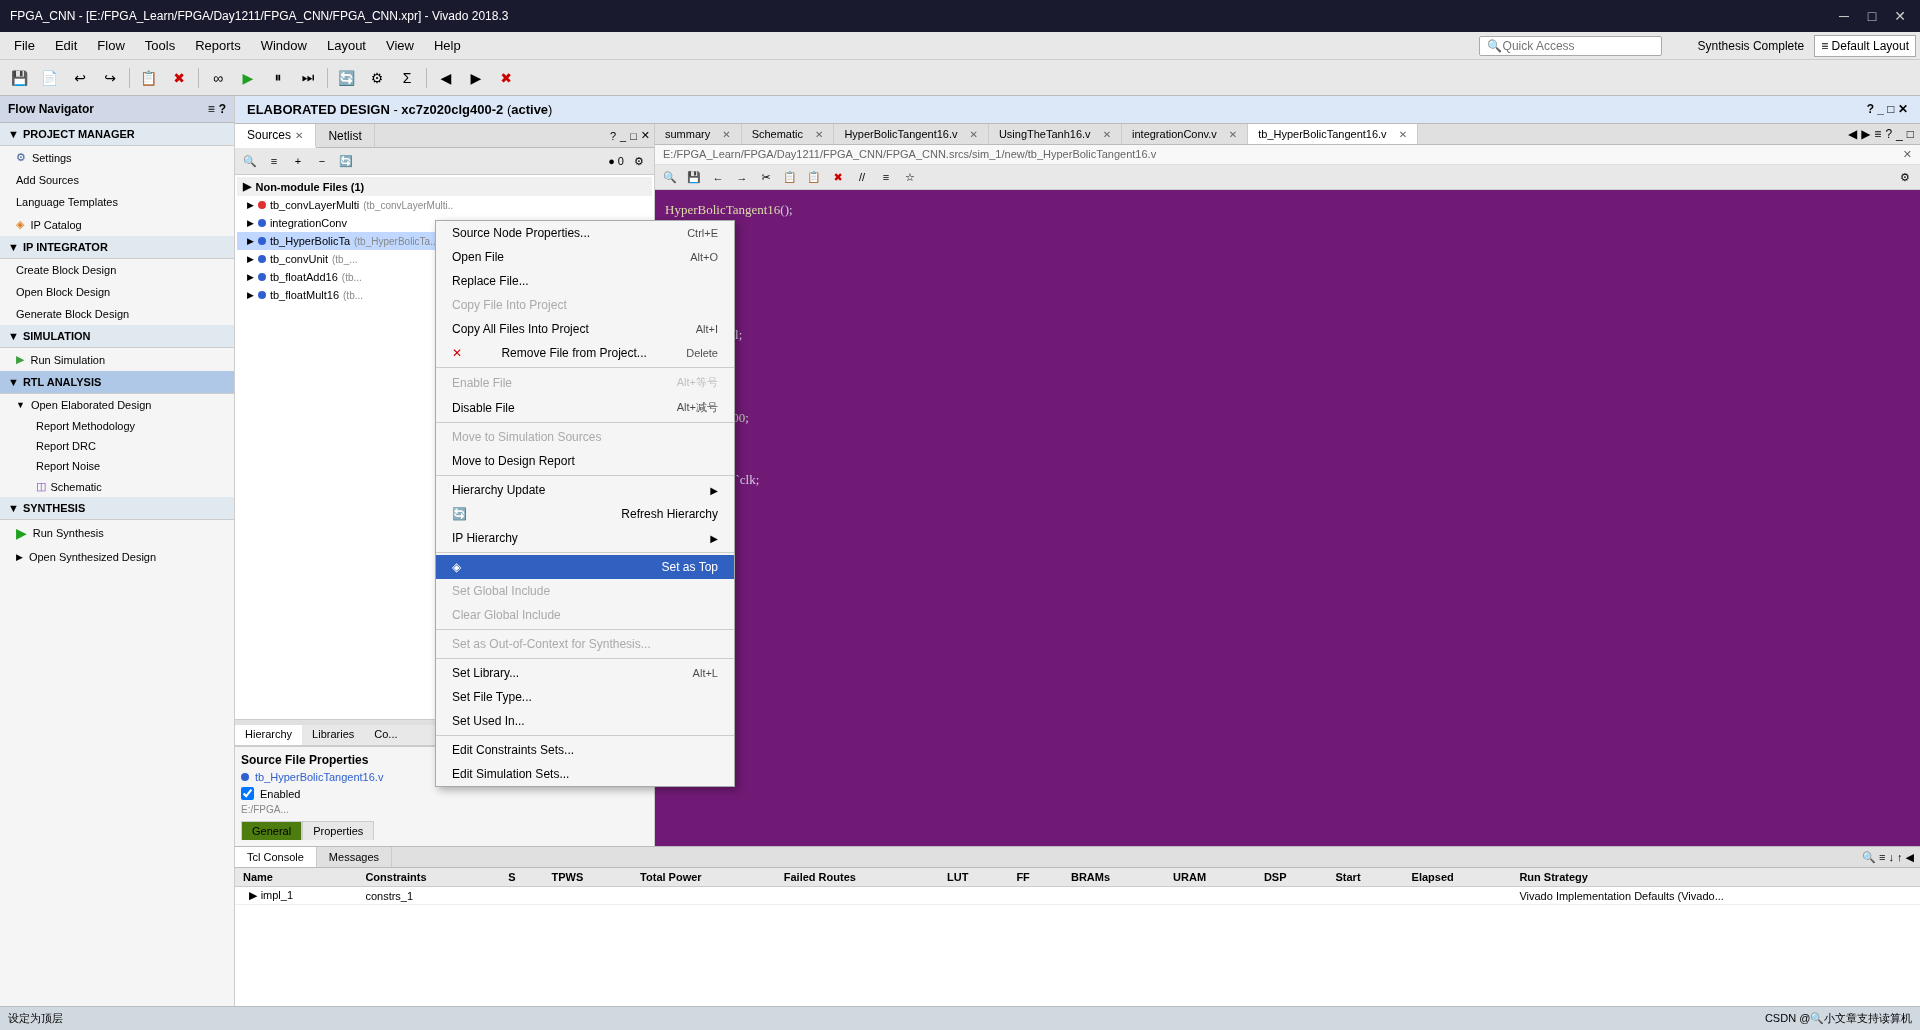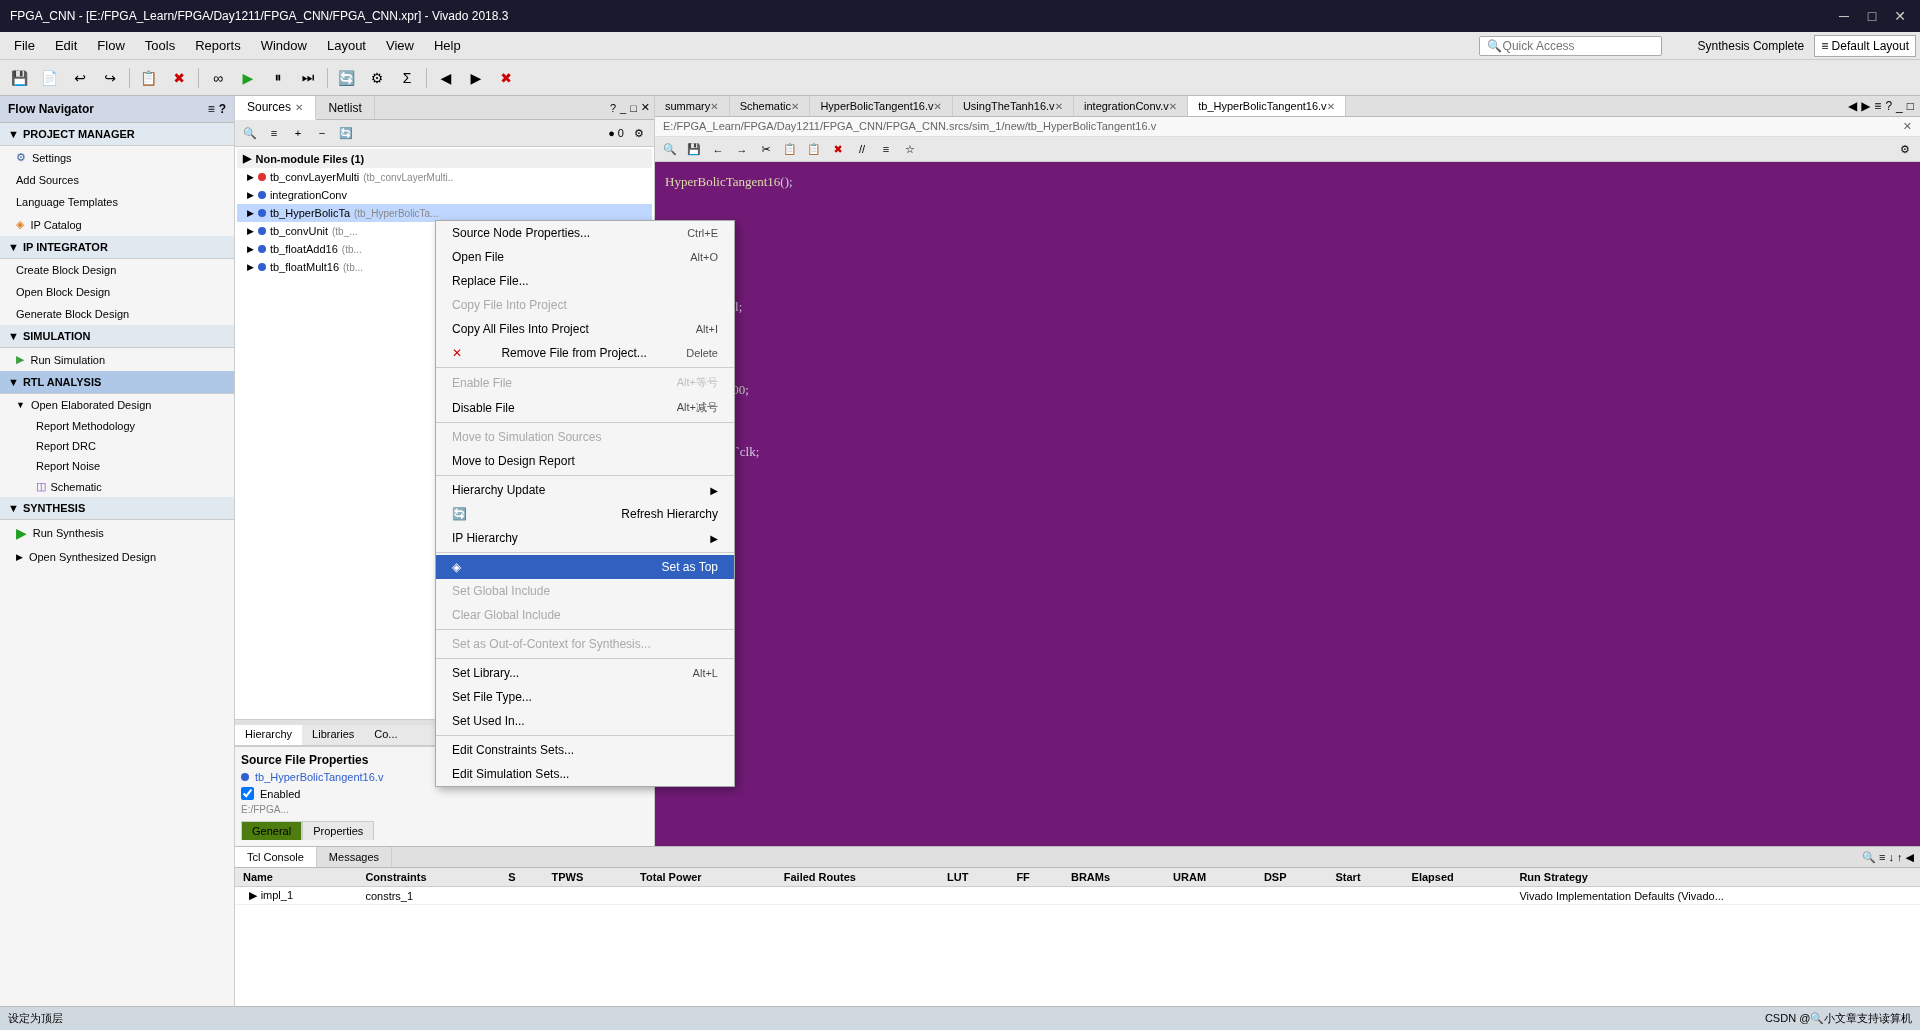--- a/index.html
+++ b/index.html
@@ -69,21 +69,21 @@
     .src-tab { padding: 3px 10px; font-size: 11px; cursor: pointer; }
     .src-tab.active { background: #fff; border-bottom: 2px solid #fff; }
     
     
     #file-props { border-top: 1px solid #ccc; background: #f5f5f5; padding: 6px; font-size: 11px; }
     #file-props .prop-title { font-weight: bold; margin-bottom: 4px; font-size: 12px; }
 
     
     #code-area { flex: 1; display: flex; flex-direction: column; overflow: hidden; }
     #code-tab-bar { display: flex; background: #e0e0e0; border-bottom: 1px solid #bbb; overflow-x: auto; }
-    .code-tab { padding: 4px 10px; font-size: 11px; cursor: pointer; white-space: nowrap; border-right: 1px solid #ccc; display: flex; align-items: center; gap: 0; }
+    .code-tab { padding: 4px 10px; font-size: 11px; cursor: pointer; white-space: nowrap; border-right: 1px solid #ccc; display: flex; align-items: center; gap: 12px; }
     .code-tab.active { background: #fff; }
 
     #code-path { background: #f8f8f8; padding: 3px 8px; font-size: 11px; color: #666; border-bottom: 1px solid #ddd; display: flex; justify-content: space-between; }
     #code-toolbar { background: #e8e8e8; padding: 2px 4px; display: flex; align-items: center; gap: 2px; border-bottom: 1px solid #ccc; }
     .code-tool-btn { width: 22px; height: 20px; display: flex; align-items: center; justify-content: center; cursor: pointer; font-size: 11px; border: 1px solid transparent; border-radius: 2px; }
 
     #code-content { flex: 1; background: #701a75; color: #d0d0e0; font-family: Liberation Serif, serif; font-size: 13px; padding: 10px; overflow: auto; line-height: 1.6; }
     #code-content .kw { color: #569cd6; }
     #code-content .num { color: #b5cea8; }
     #code-content .fn { color: #dcdcaa; }
@@ -264,20 +264,27 @@
       </div>
       <div class="nav-item">
         <span style="font-size:9px;">▶</span>
         <span>Open Synthesized Design</span>
       </div>
     </div>
   </div>
 
   <div id="content-area">
 
+    <div id="elab-header">
+      <span>ELABORATED DESIGN</span>
+      <span style="font-weight:normal;"> - </span>
+      <span>xc7z020clg400-2</span>
+      <span style="font-weight:normal;"> (</span><span>active</span><span style="font-weight:normal;">)</span>
+      <span style="float:right;font-size:12px;cursor:pointer;">? _ □ ✕</span>
+    </div>
 
     <div id="middle-area">
 
       <div id="sources-panel">
 
         <div id="sources-tab-bar">
           <div class="tab-item active">
             <span>Sources</span>
             <span class="tab-close">✕</span>
           </div>

